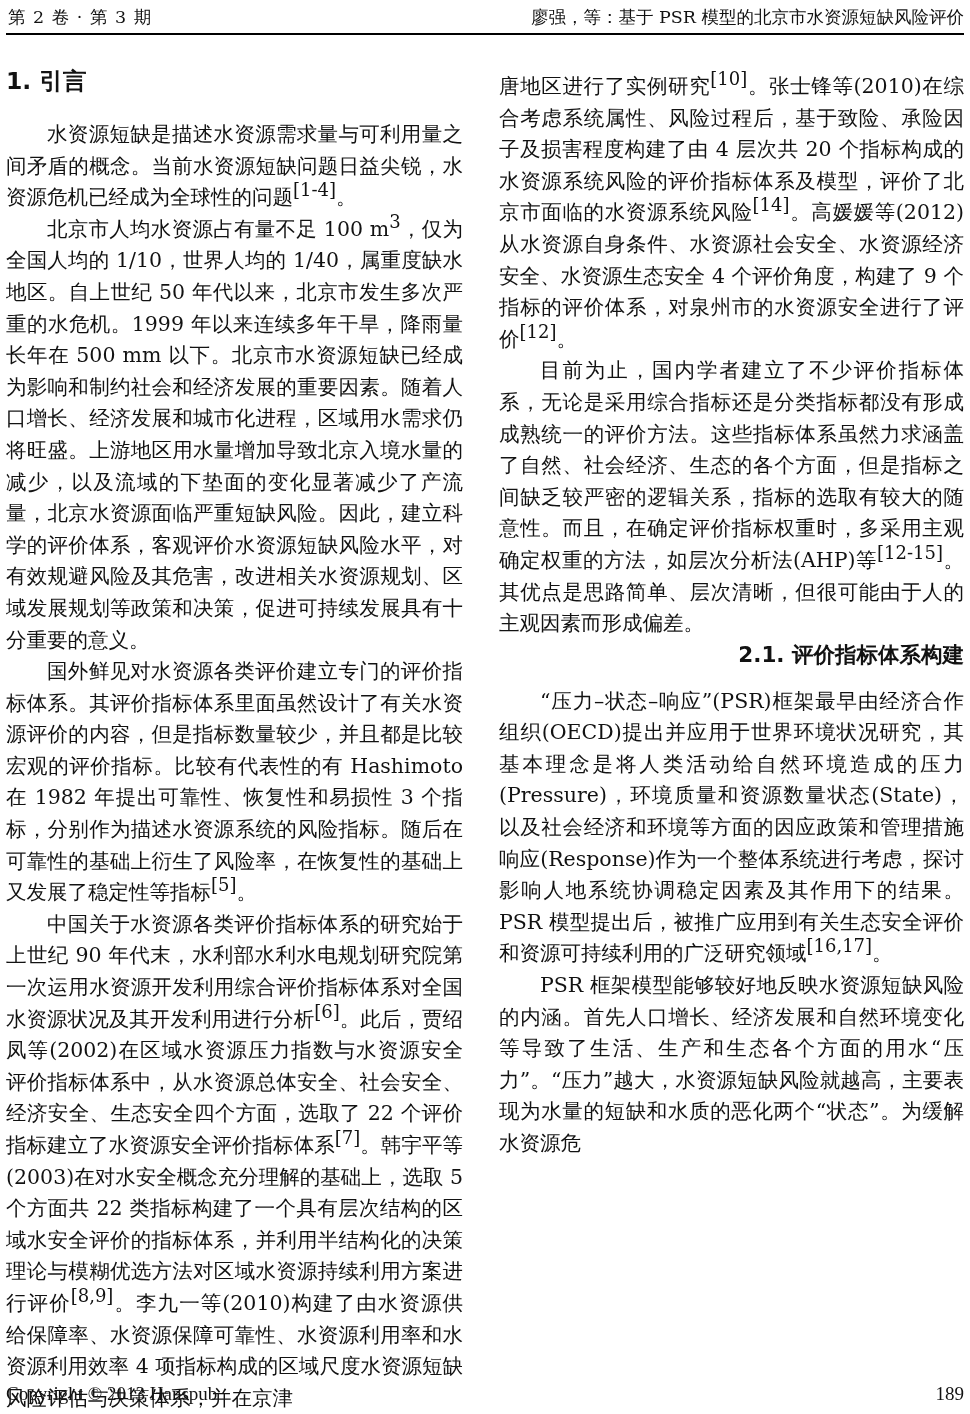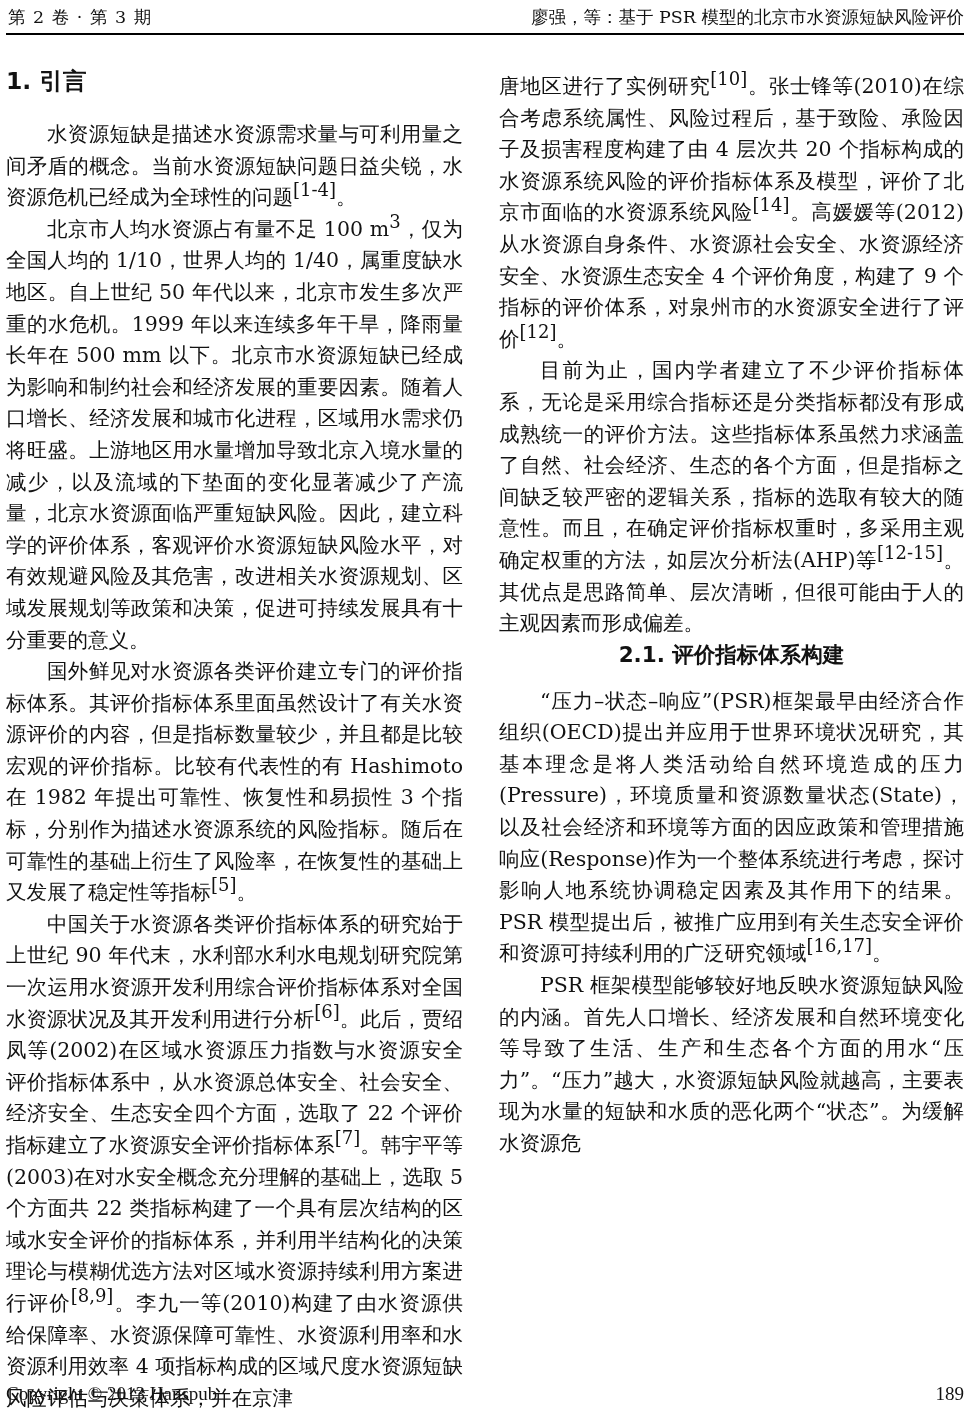--- a/index.html
+++ b/index.html
@@ -57,21 +57,21 @@
     text-align: left;
     text-indent: 0;
   }
   h1.sec { margin: 2px 0 22px 0; }
   h2.sec { margin: 24px 0 26px 0; }
   h3.subsec {
     font-family: "DejaVu Sans", "Liberation Sans", sans-serif;
     font-size: 21.5px;
     line-height: 30px;
     font-weight: 700;
-    text-align: center;
+    text-align: right;
     margin: 0 0 16px 0;
   }
   
   .page-footer {
     position: absolute;
     left: 6px;
     right: 6px;
     bottom: 8px;
     display: flex;
     justify-content: space-between;

